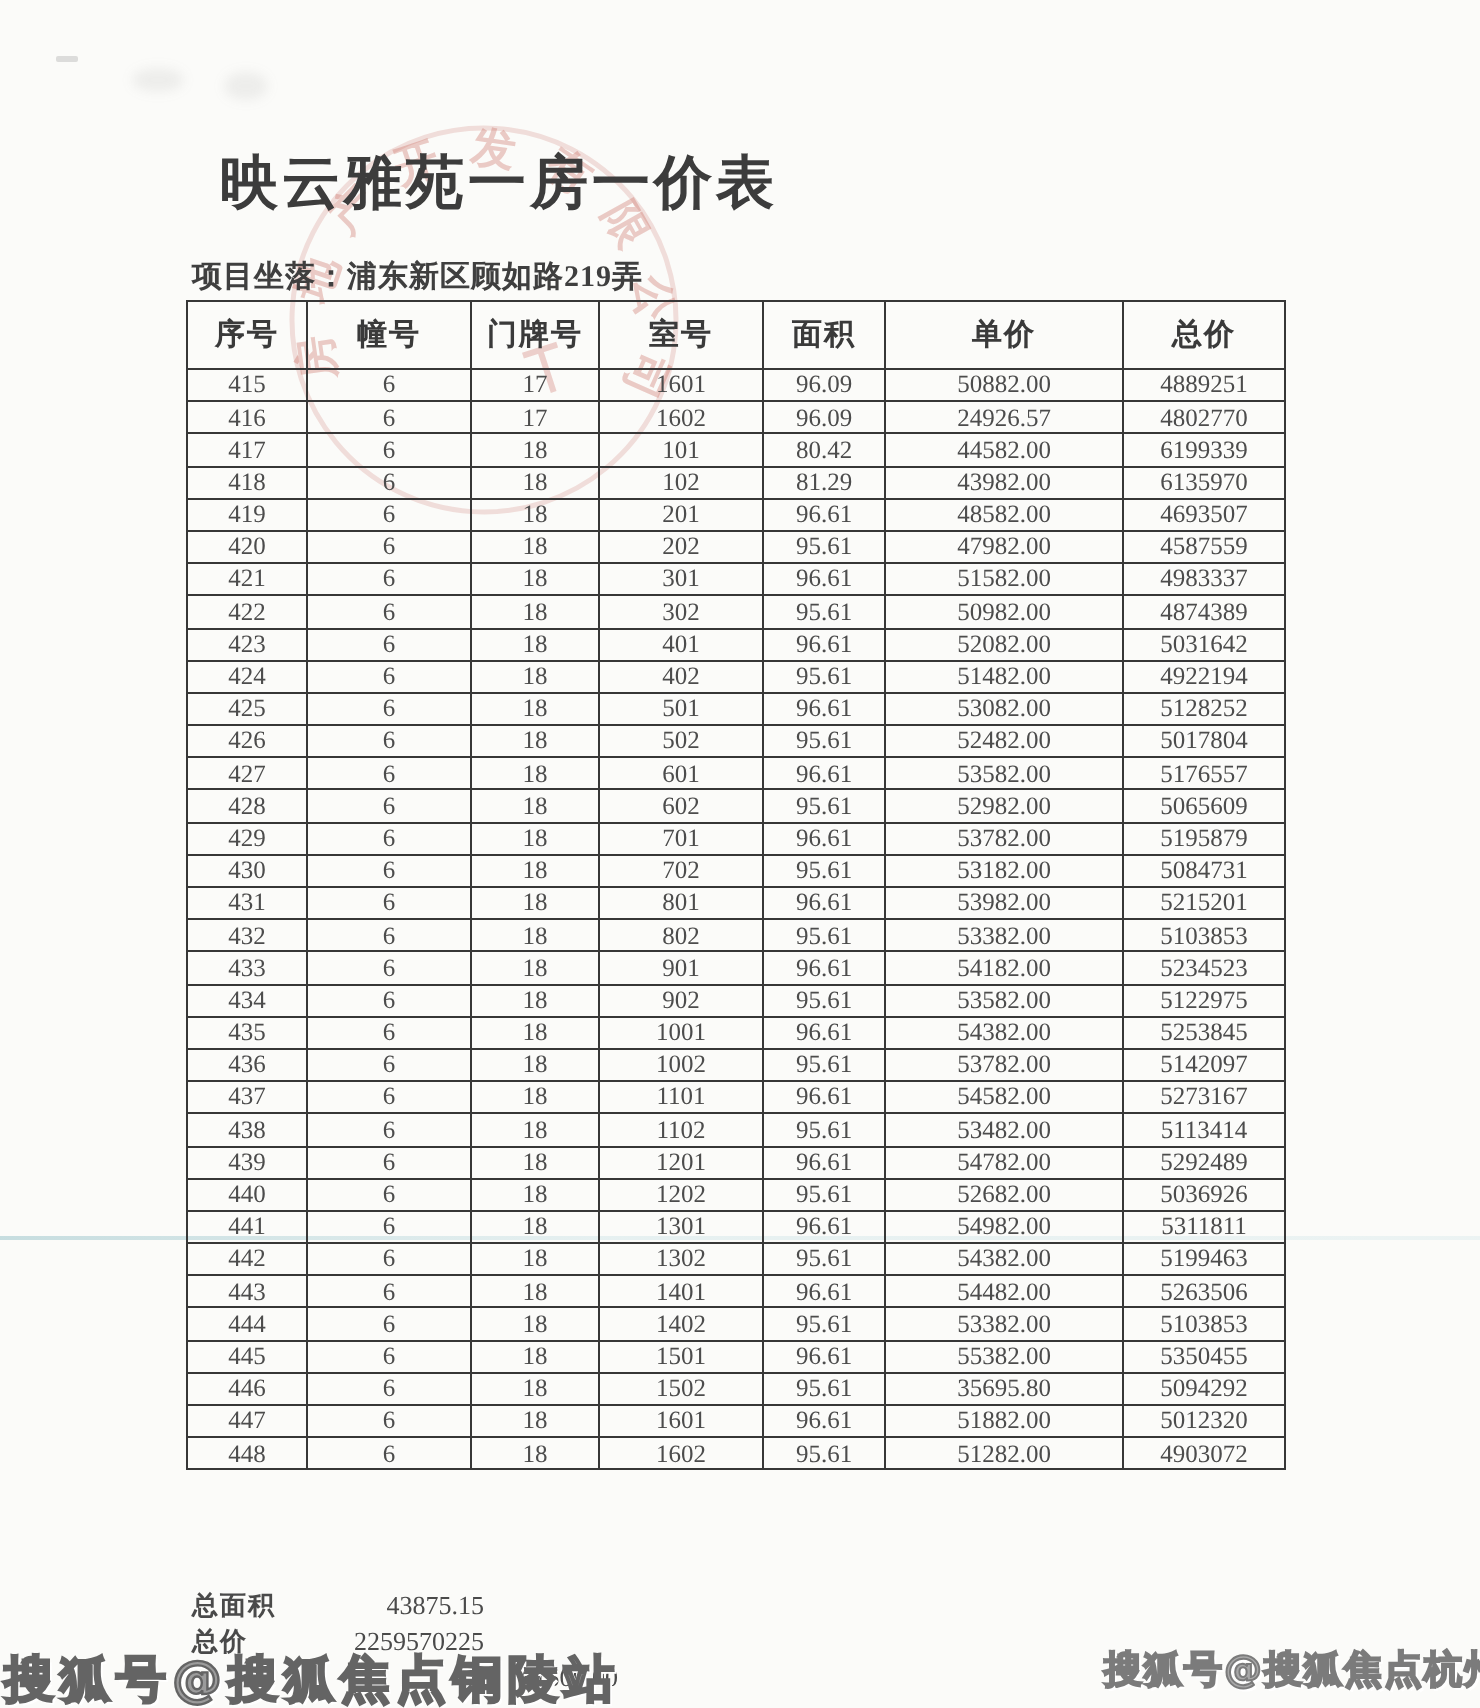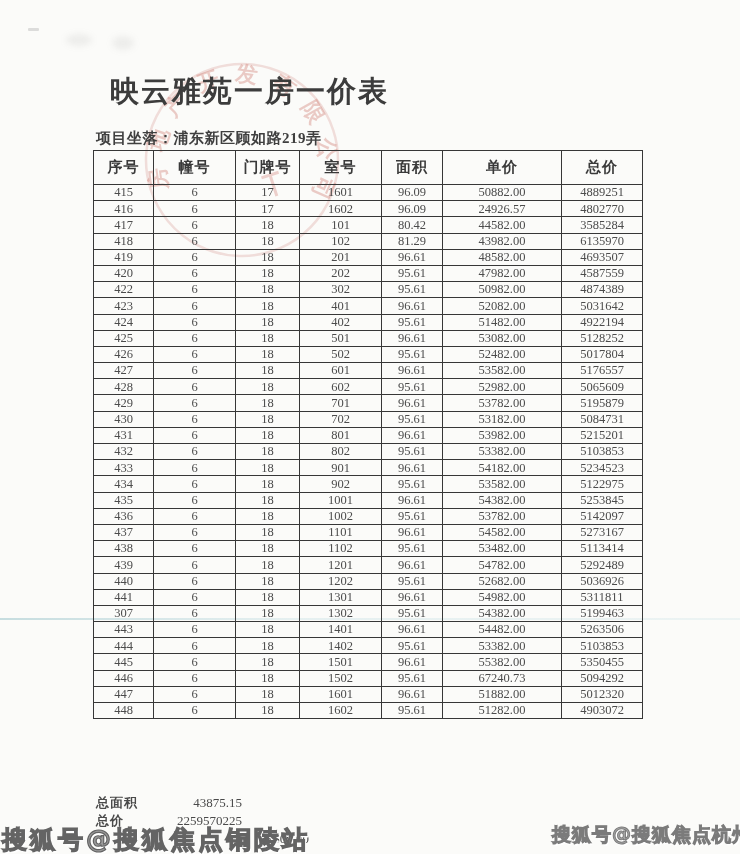--- a/index.html
+++ b/index.html
@@ -109,21 +109,21 @@
         <td>24926.57</td>
         <td>4802770</td>
       </tr>
       <tr>
         <td>417</td>
         <td>6</td>
         <td>18</td>
         <td>101</td>
         <td>80.42</td>
         <td>44582.00</td>
-        <td>3585284</td>
+        <td>6199339</td>
       </tr>
       <tr>
         <td>418</td>
         <td>6</td>
         <td>18</td>
         <td>102</td>
         <td>81.29</td>
         <td>43982.00</td>
         <td>6135970</td>
       </tr>
@@ -139,20 +139,29 @@
       <tr>
         <td>420</td>
         <td>6</td>
         <td>18</td>
         <td>202</td>
         <td>95.61</td>
         <td>47982.00</td>
         <td>4587559</td>
       </tr>
       <tr>
+        <td>421</td>
+        <td>6</td>
+        <td>18</td>
+        <td>301</td>
+        <td>96.61</td>
+        <td>51582.00</td>
+        <td>4983337</td>
+      </tr>
+      <tr>
         <td>422</td>
         <td>6</td>
         <td>18</td>
         <td>302</td>
         <td>95.61</td>
         <td>50982.00</td>
         <td>4874389</td>
       </tr>
       <tr>
         <td>423</td>
@@ -319,21 +328,21 @@
       <tr>
         <td>441</td>
         <td>6</td>
         <td>18</td>
         <td>1301</td>
         <td>96.61</td>
         <td>54982.00</td>
         <td>5311811</td>
       </tr>
       <tr>
-        <td>307</td>
+        <td>442</td>
         <td>6</td>
         <td>18</td>
         <td>1302</td>
         <td>95.61</td>
         <td>54382.00</td>
         <td>5199463</td>
       </tr>
       <tr>
         <td>443</td>
         <td>6</td>
@@ -360,21 +369,21 @@
         <td>96.61</td>
         <td>55382.00</td>
         <td>5350455</td>
       </tr>
       <tr>
         <td>446</td>
         <td>6</td>
         <td>18</td>
         <td>1502</td>
         <td>95.61</td>
-        <td>67240.73</td>
+        <td>35695.80</td>
         <td>5094292</td>
       </tr>
       <tr>
         <td>447</td>
         <td>6</td>
         <td>18</td>
         <td>1601</td>
         <td>96.61</td>
         <td>51882.00</td>
         <td>5012320</td>

